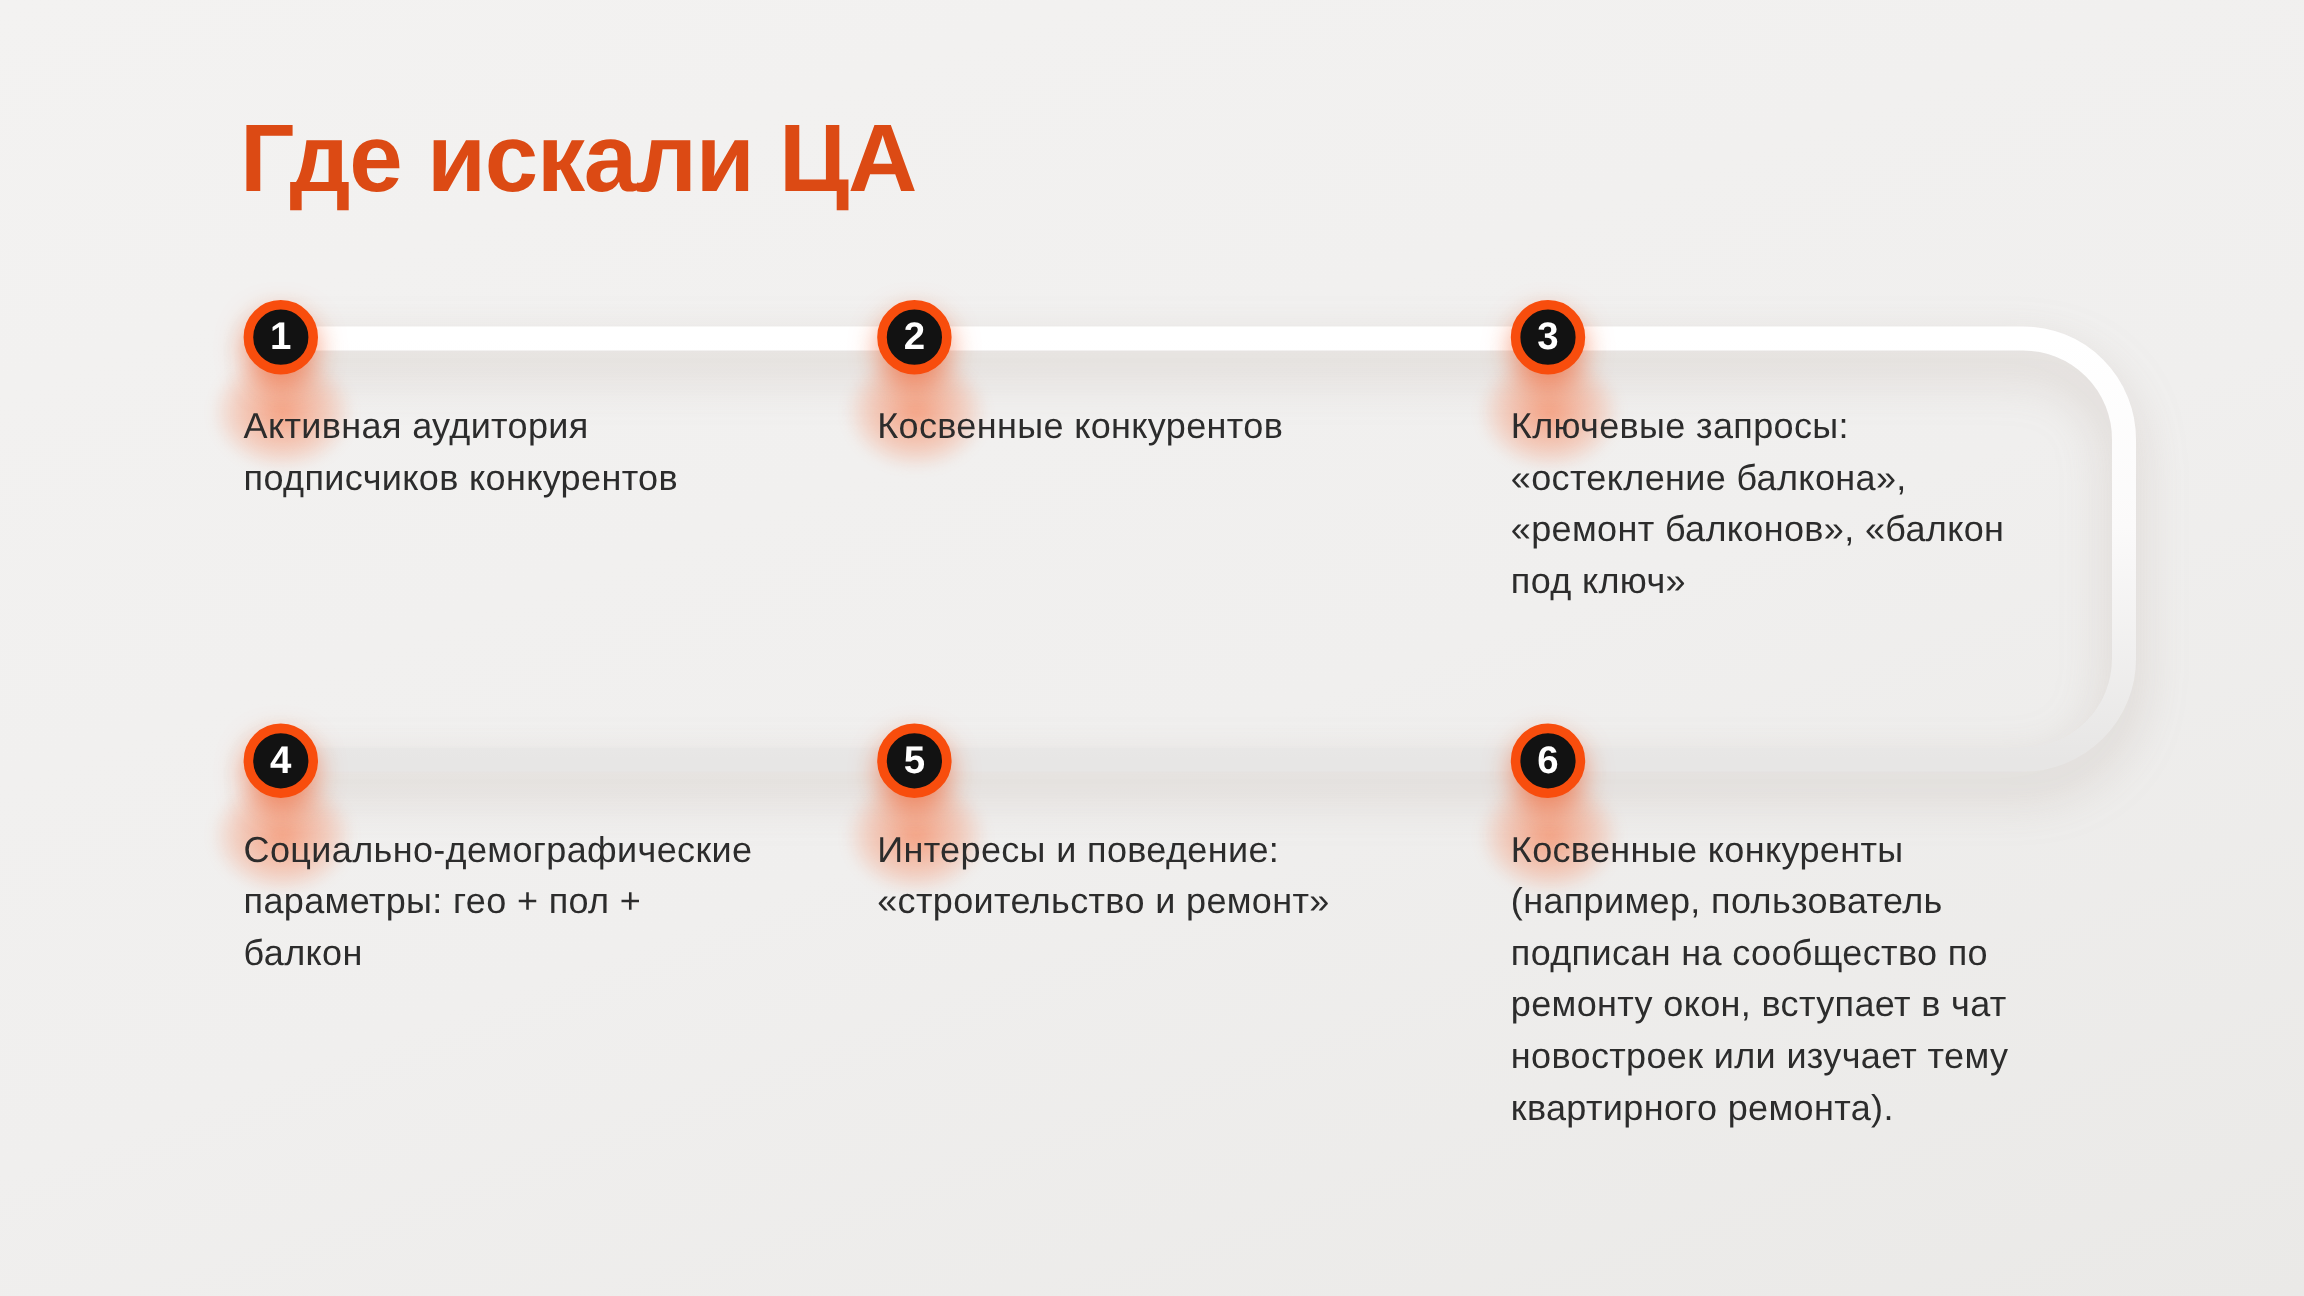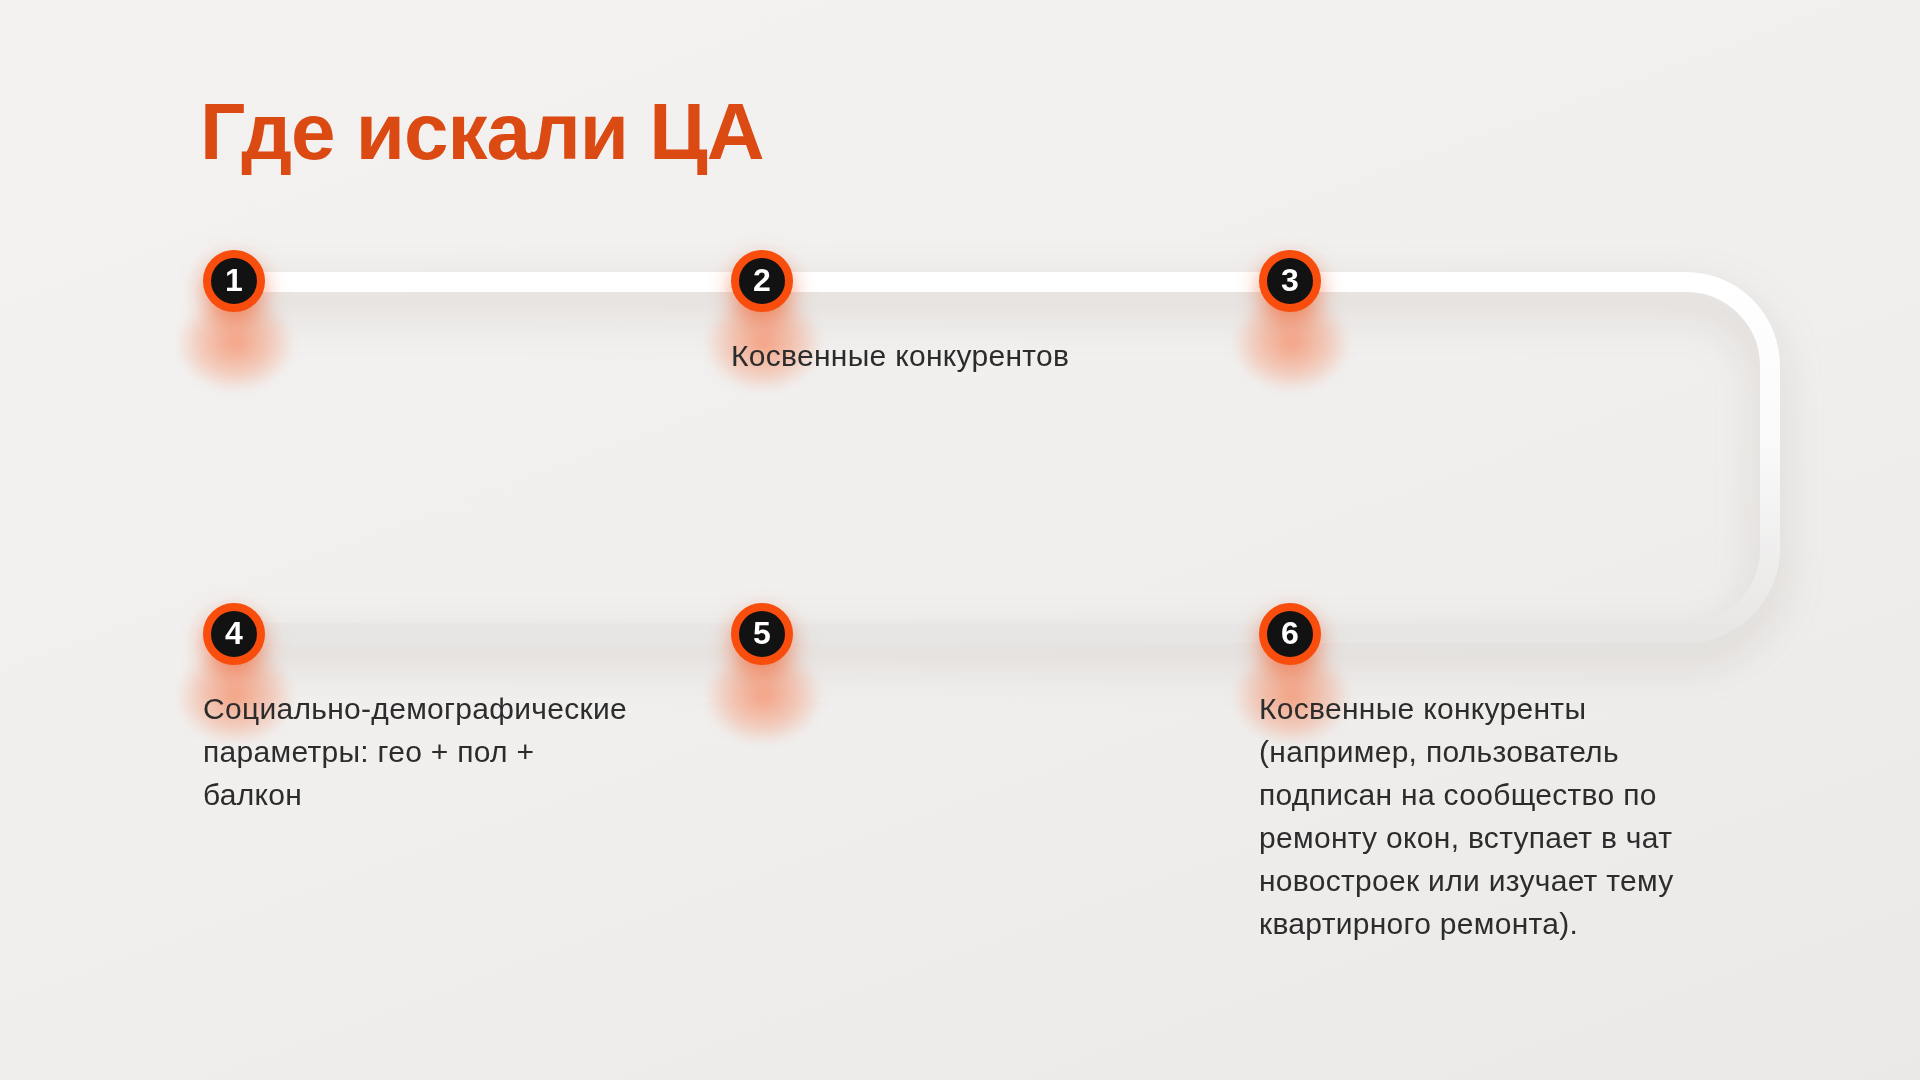--- a/index.html
+++ b/index.html
@@ -66,52 +66,60 @@
       </linearGradient>
     </defs>
     <path d="M 234 282 L 1686 282 A 84 84 0 0 1 1770 366 L 1770 549 A 84 84 0 0 1 1686 633 L 234 633" fill="none" stroke="url(#pathGrad)" stroke-width="20" stroke-linecap="round"></path>
   </svg>
 
   <div class="step" style="left:203px;top:250px">
     <div class="glow"></div>
     <div class="badge">
       <span>1</span>
     </div>
+    <p class="desc">Активная аудитория
+подписчиков конкурентов</p>
   </div>
 
   <div class="step" style="left:731px;top:250px">
     <div class="glow"></div>
     <div class="badge">
       <span>2</span>
     </div>
     <p class="desc">Косвенные конкурентов</p>
   </div>
 
   <div class="step" style="left:1259px;top:250px">
     <div class="glow"></div>
     <div class="badge">
       <span>3</span>
     </div>
+    <p class="desc">Ключевые запросы:
+«остекление балкона»,
+«ремонт балконов», «балкон
+под ключ»</p>
   </div>
 
   <div class="step" style="left:203px;top:603px">
     <div class="glow"></div>
     <div class="badge">
       <span>4</span>
     </div>
     <p class="desc">Социально-демографические
 параметры: гео + пол +
 балкон</p>
   </div>
 
   <div class="step" style="left:731px;top:603px">
     <div class="glow"></div>
     <div class="badge">
       <span>5</span>
     </div>
+    <p class="desc">Интересы и поведение:
+«строительство и ремонт»</p>
   </div>
 
   <div class="step" style="left:1259px;top:603px">
     <div class="glow"></div>
     <div class="badge">
       <span>6</span>
     </div>
     <p class="desc">Косвенные конкуренты
 (например, пользователь
 подписан на сообщество по

